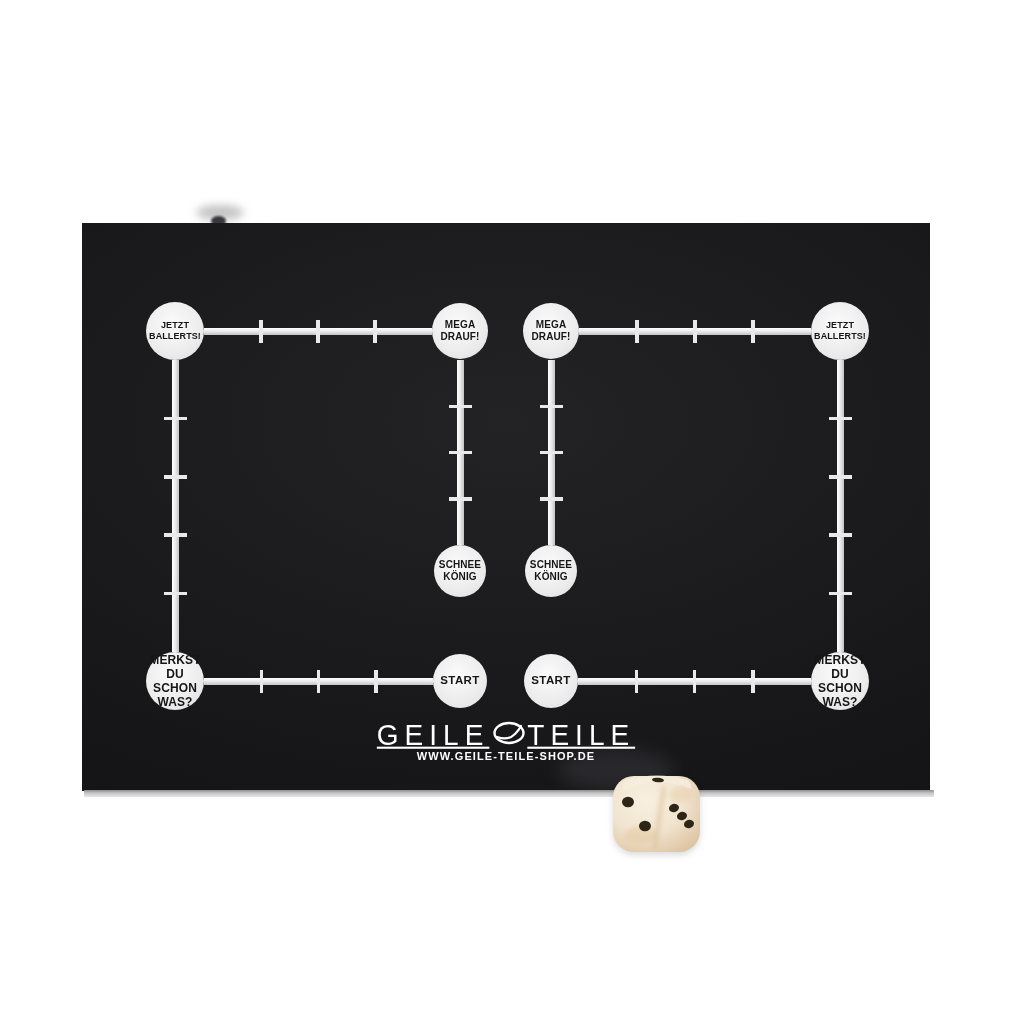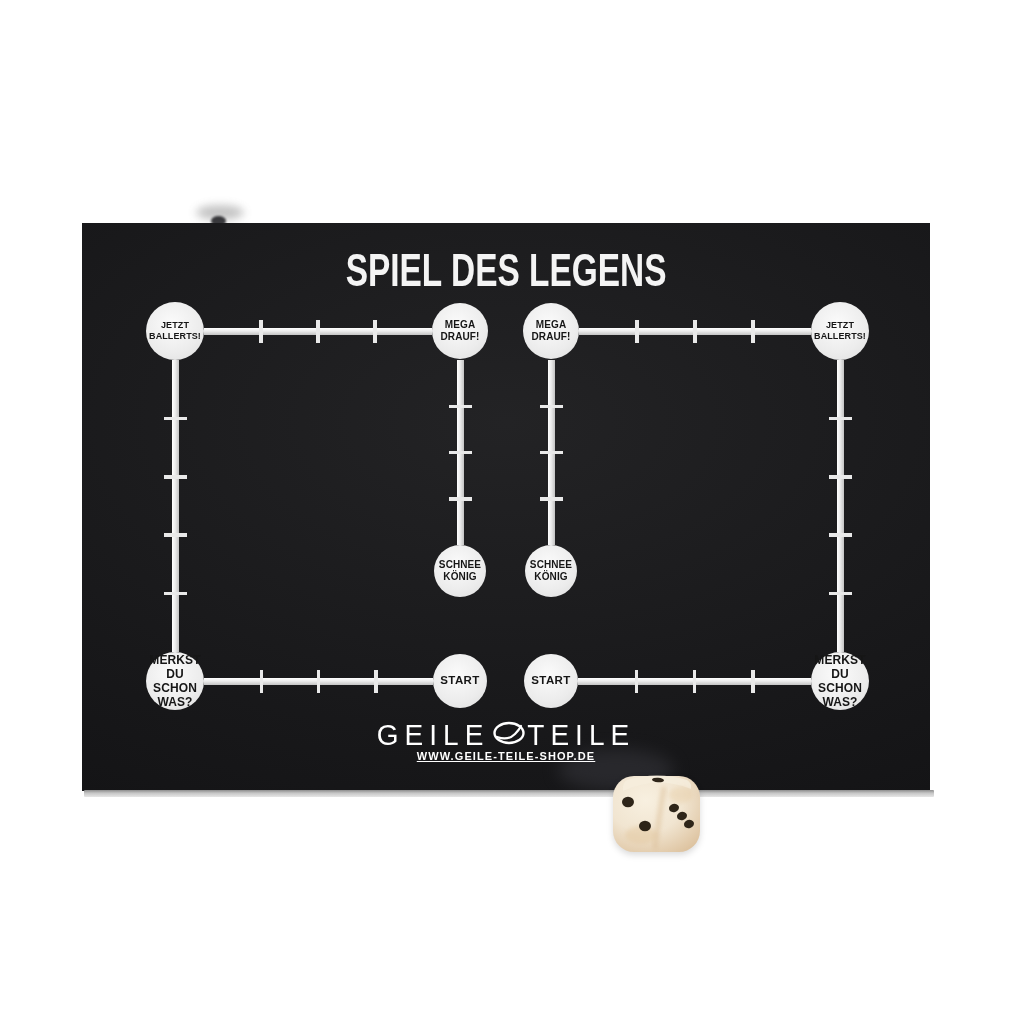--- a/index.html
+++ b/index.html
@@ -62,51 +62,48 @@
 
   .reflection {
     position:absolute; left:476px; top:526px; width:116px; height:42px;
     background:#3a3a40; border-radius:50%; filter:blur(8px); opacity:.5;
   }
 
   .logo-row {
     position:absolute; top:497px; left:0; width:100%;
     display:flex; justify-content:center; align-items:center; gap:5px;
     color:#ffffff;
+    text-decoration:underline;
   }
   .logo-word {
     font-size:28px; font-weight:400; letter-spacing:6px;
     transform:scaleY(1.06); line-height:1;
   }
   .logo-word.right { text-indent:-2px; }
   .logo-mark { display:inline-block; margin:0 -3px; }
   .website {
     position:absolute; top:527px; left:0; width:100%;
     text-align:center; color:#ffffff; font-size:11px; font-weight:700;
     letter-spacing:1.1px;
-    text-decoration:underline;
   }
 
   .dice-wrap {
     position:absolute; left:611px; top:771px; width:92px; height:84px;
     filter:drop-shadow(0 3px 3px rgba(0,0,0,.14));
   }
 </style>
 </head>
 <body>
 
 <div class="stage">
 
   <div class="smudge"></div>
   <div class="smudge-nub"></div>
 
   <div class="board">
-    <div class="title">
-      <span>SPIEL DES LEGENS</span>
-    </div>
 
     <div class="track-layer" id="track-layer">
         <div class="line h" style="left: 122px; top: 104.5px; width: 228px; height: 7px;"></div>
         <div class="tick" style="left: 177.25px; top: 96.5px; width: 3.5px; height: 23px;"></div>
         <div class="tick" style="left: 234.25px; top: 96.5px; width: 3.5px; height: 23px;"></div>
         <div class="tick" style="left: 291.25px; top: 96.5px; width: 3.5px; height: 23px;"></div>
         <div class="line h" style="left: 497px; top: 104.5px; width: 232px; height: 7px;"></div>
         <div class="tick" style="left: 553.25px; top: 96.5px; width: 3.5px; height: 23px;"></div>
         <div class="tick" style="left: 611.25px; top: 96.5px; width: 3.5px; height: 23px;"></div>
         <div class="tick" style="left: 669.25px; top: 96.5px; width: 3.5px; height: 23px;"></div>

